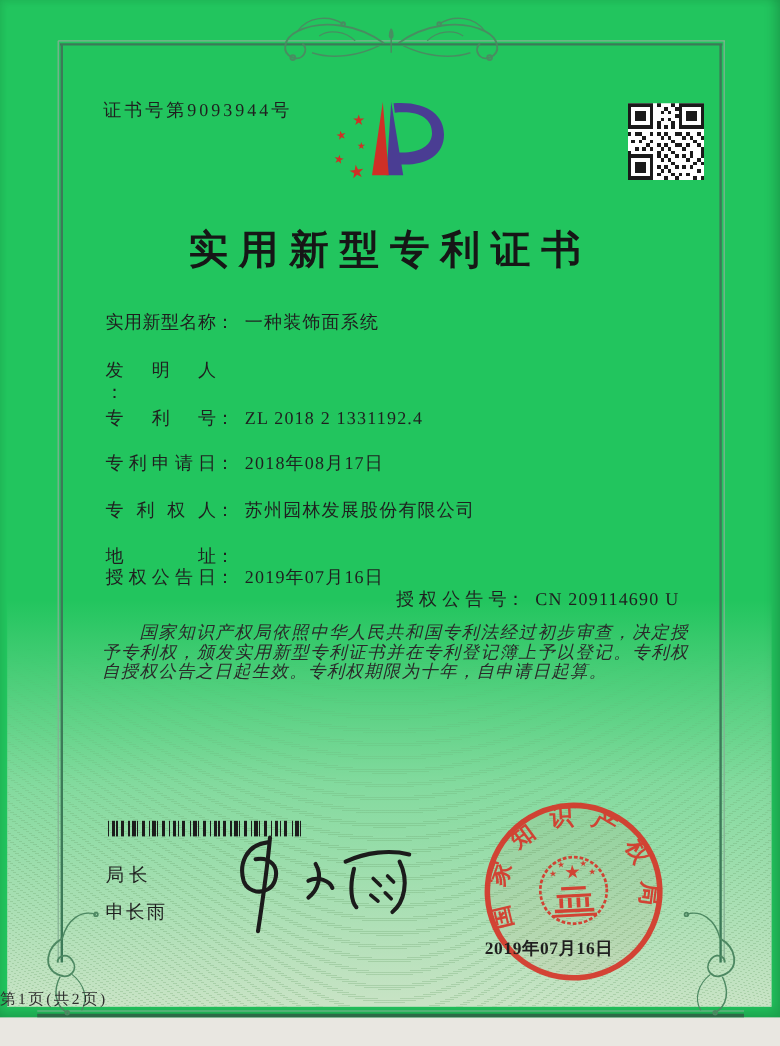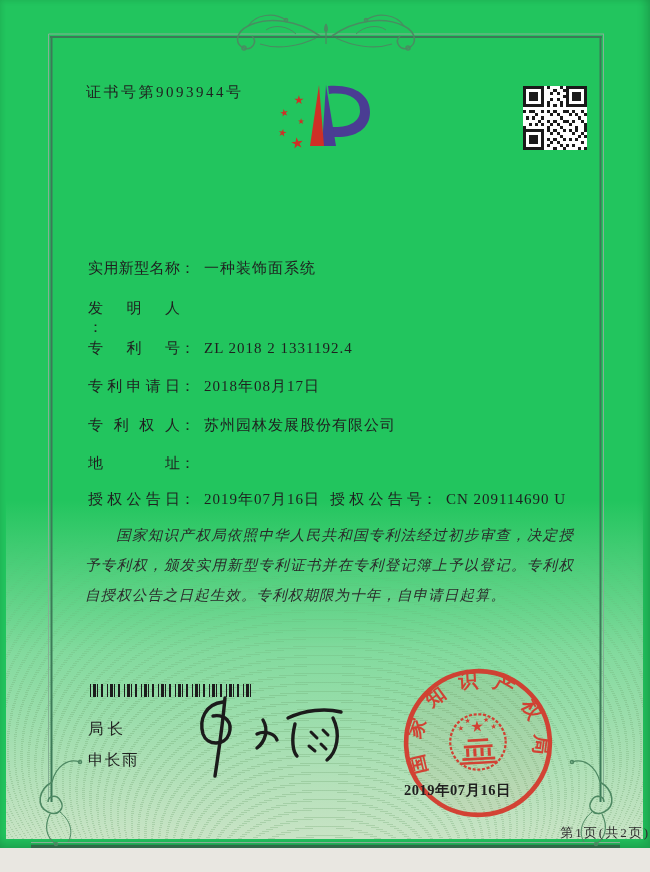--- a/index.html
+++ b/index.html
@@ -17,35 +17,35 @@
     -webkit-mask:linear-gradient(180deg,transparent,#000 55%);mask:linear-gradient(180deg,transparent,#000 55%);}
   .cert-no{left:86px;top:83px;font-size:15px;letter-spacing:2.5px;white-space:nowrap;}
   .title{left:50%;top:186px;transform:translateX(-50%);font-size:33px;font-weight:700;
     letter-spacing:9px;white-space:nowrap;color:#161616;}
   .row{display:flex;align-items:baseline;font-size:15px;white-space:nowrap;}
   .flabel{display:inline-block;width:92px;text-align:justify;text-align-last:justify;}
   .colon{margin-right:9px;}
   .fval{letter-spacing:1px;}
   .r1{left:88px;top:259px;} .r2{left:88px;top:299px;flex-direction:column;} .r3{left:88px;top:339px;}
   .r4{left:88px;top:377px;} .r5{left:88px;top:416px;} .r6{left:88px;top:454px;}
-  .g1{left:88px;top:490px;} .g2{left:330px;top:490px;}
+  .g1{left:88px;top:472px;} .g2{left:330px;top:490px;}
   .glabel{display:inline-block;width:92px;text-align:justify;text-align-last:justify;}
-  .paragraphs{left:85px;top:520px;width:489px;font-size:14.5px;line-height:30px;
+  .paragraphs{left:85px;top:520px;width:489px;font-size:14.5px;line-height:16px;
     text-align:justify;letter-spacing:1.1px;font-style:italic;color:#2a2a2a;}
   .paragraphs p{margin:0;text-indent:2.15em;}
   .barcode{left:90px;top:684px;width:164px;height:13px;
     background:repeating-linear-gradient(90deg,
       #1c1c1c 0 1px,transparent 1px 3px,
       #1c1c1c 3px 6px,transparent 6px 7px,
       #1c1c1c 7px 8px,transparent 8px 11px,
       #1c1c1c 11px 13.5px,transparent 13.5px 17px);}
   .director-title{left:88px;top:719px;font-size:15.5px;letter-spacing:4px;}
   .director-name{left:88px;top:750px;font-size:15.5px;letter-spacing:1.5px;}
   .seal-date{left:404px;top:781px;font-size:14.5px;font-weight:600;letter-spacing:.5px;white-space:nowrap;z-index:5;}
-  .page-info{left:0;right:0;top:824px;text-align:right;font-size:13px;letter-spacing:2px;color:#2f2f2f;}
+  .page-info{left:0;right:0;top:824px;text-align:left;font-size:13px;letter-spacing:2px;color:#2f2f2f;}
   svg{display:block;}
 </style>
 </head>
 <body>
 
 <div class="page">
 
   <div class="green-grad"></div>
   <div class="wave-lines"></div>
 
@@ -140,20 +140,21 @@
         <rect x="6" y="12" width="1" height="1"></rect>
       <path d="M8 0h1v1h-1z M12 0h1v1h-1z M10 1h1v1h-1z M13 1h1v1h-1z M9 2h1v1h-1z M11 2h1v1h-1z M13 3h1v1h-1z M9 4h1v1h-1z M11 4h1v1h-1z M8 5h1v1h-1z M12 5h1v1h-1z
                M0 8h1v1h-1z M2 8h1v1h-1z M3 8h1v1h-1z M4 9h1v1h-1z M1 10h1v1h-1z M3 10h1v1h-1z M5 11h1v1h-1z M2 12h1v1h-1z M4 12h1v1h-1z M0 13h1v1h-1z
                M8 8h1v1h-1z M10 8h1v1h-1z M13 8h1v1h-1z M9 9h1v1h-1z M11 9h1v1h-1z M12 10h1v1h-1z M8 11h1v1h-1z M10 11h1v1h-1z M13 11h1v1h-1z M9 12h1v1h-1z M11 12h1v1h-1z M8 13h1v1h-1z M12 13h1v1h-1z
                M14 8h1v1h-1z M16 8h1v1h-1z M19 8h1v1h-1z M15 9h1v1h-1z M17 9h1v1h-1z M20 9h1v1h-1z M18 10h1v1h-1z M14 11h1v1h-1z M16 11h1v1h-1z M19 11h1v1h-1z M15 12h1v1h-1z M20 12h1v1h-1z M17 13h1v1h-1z M20 13h1v1h-1z
                M8 14h1v1h-1z M10 14h1v1h-1z M13 14h1v1h-1z M9 15h1v1h-1z M11 15h1v1h-1z M12 16h1v1h-1z M8 17h1v1h-1z M10 17h1v1h-1z M13 17h1v1h-1z M9 18h1v1h-1z M11 18h1v1h-1z M8 19h1v1h-1z M12 19h1v1h-1z M10 20h1v1h-1z M13 20h1v1h-1z
                M15 14h1v1h-1z M17 14h1v1h-1z M20 14h1v1h-1z M16 15h1v1h-1z M19 15h1v1h-1z M18 16h1v1h-1z M20 16h1v1h-1z M15 17h1v1h-1z M17 17h1v1h-1z M19 18h1v1h-1z M14 19h1v1h-1z M16 19h1v1h-1z M18 20h1v1h-1z M20 20h1v1h-1z"></path>
     </g>
   </svg>
 
+  <div class="abs title">实用新型专利证书</div>
 
   <div class="abs row r1">
     <span class="flabel">实用新型名称</span>
       <span class="colon">：</span>
       <span class="fval">一种装饰面系统</span>
   </div>
   <div class="abs row r2">
     <span class="flabel">发明人</span>
       <span class="colon">：</span>
   </div>

